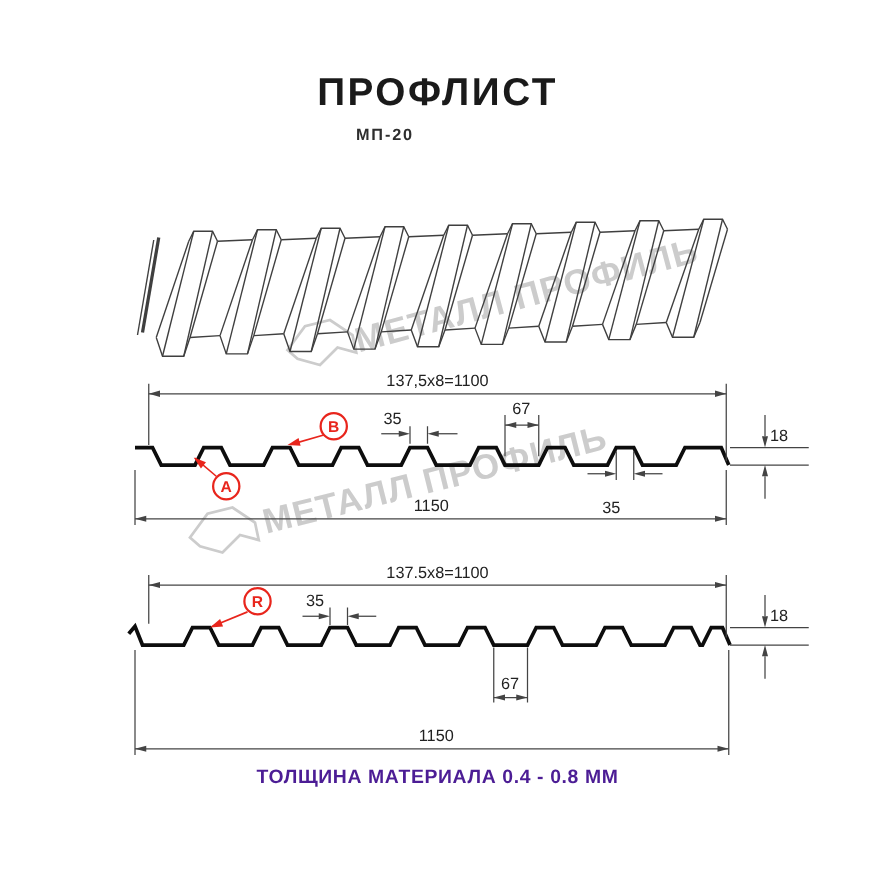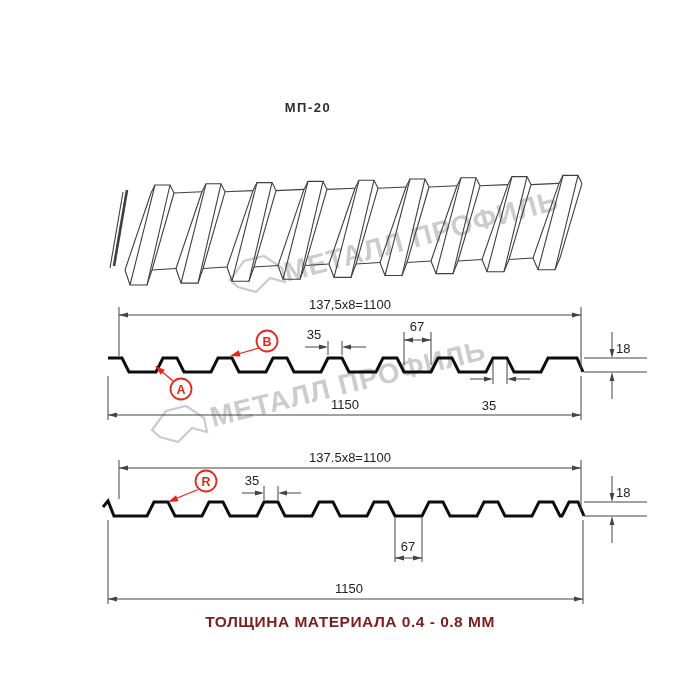--- a/index.html
+++ b/index.html
@@ -3,37 +3,38 @@
 <meta charset="utf-8">
 <style>
   html,body{margin:0;padding:0;background:#ffffff;}
   .page{position:relative;width:700px;height:700px;background:#fff;overflow:hidden;
         font-family:"Liberation Sans",sans-serif;}
   .title{position:absolute;top:56px;left:0;width:700px;text-align:center;
          font-size:31px;font-weight:bold;letter-spacing:2px;color:#1a1a1a;}
   .subtitle{position:absolute;top:100px;left:0;width:616px;text-align:center;
             font-size:13px;font-weight:bold;letter-spacing:1.5px;color:#2e2e2e;}
   .footer{position:absolute;top:613px;left:0;width:700px;text-align:center;
-          font-size:15.5px;font-weight:bold;letter-spacing:0.5px;color:#7f1d1d;}
+          font-size:15.5px;font-weight:bold;letter-spacing:0.5px;color:#4c1d95;}
   svg{position:absolute;top:0;left:0;}
   .dimtxt{font-family:"Liberation Sans",sans-serif;font-size:13px;fill:#222;}
   .lbltxt{font-family:"Liberation Sans",sans-serif;font-size:12.5px;font-weight:bold;fill:#e8251c;}
   .wmtxt{font-family:"Liberation Sans",sans-serif;font-size:28px;font-weight:bold;
          fill:#cccccc;letter-spacing:1px;}
   .dim{stroke:#444;stroke-width:1;}
   .head{fill:#444;}
   .prof{stroke:#0d0d0d;stroke-width:3;fill:none;stroke-linejoin:miter;}
   .red{stroke:#e8251c;stroke-width:1.3;fill:none;}
   .redhead{fill:#e8251c;}
 </style>
 </head>
 <body>
 
 <div class="page">
 
+  <div class="title">ПРОФЛИСТ</div>
   <div class="subtitle">МП-20</div>
 
   <svg width="700" height="700" viewBox="0 0 700 700">
 
     <g>
       <path d="M2 24 L16 5 L36 0 L54 12 L57 26 L42 22 L28 36 L10 31 Z" transform="translate(228,256)" fill="none" stroke="#cccccc" stroke-width="2.2"></path>
       <g transform="translate(287,282) rotate(-15)">
         <text class="wmtxt" x="0" y="0">МЕТАЛЛ ПРОФИЛЬ</text>
       </g>
     </g>

